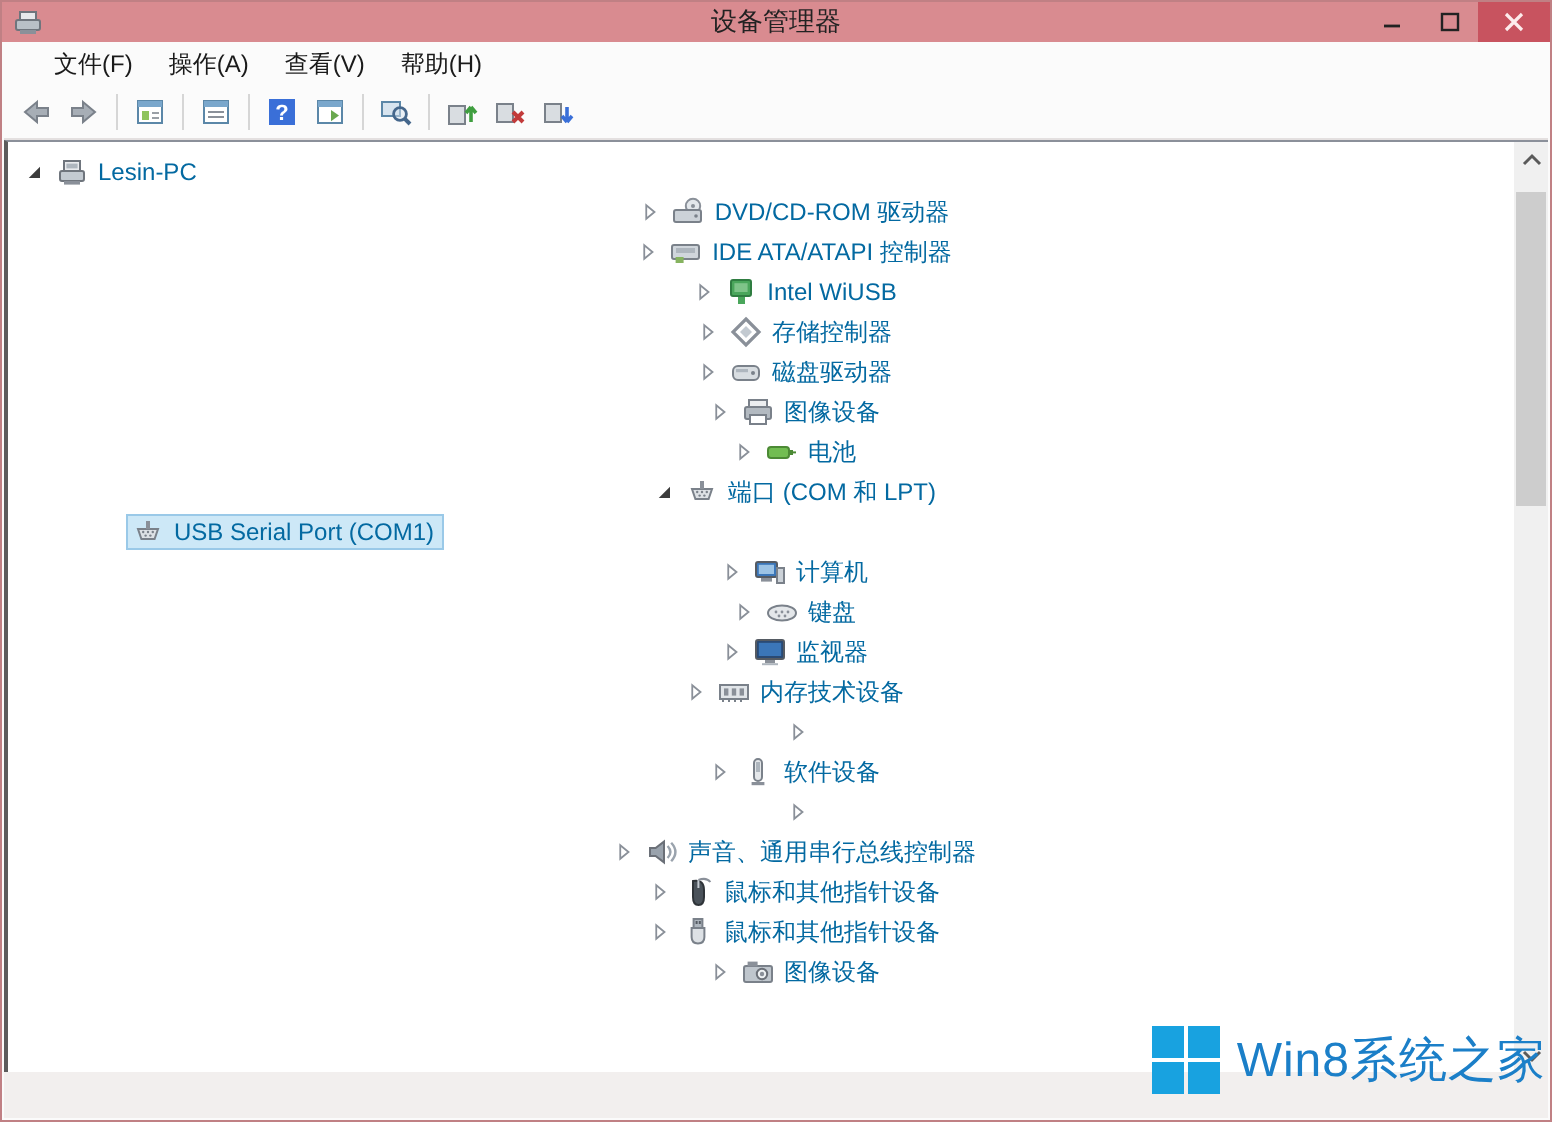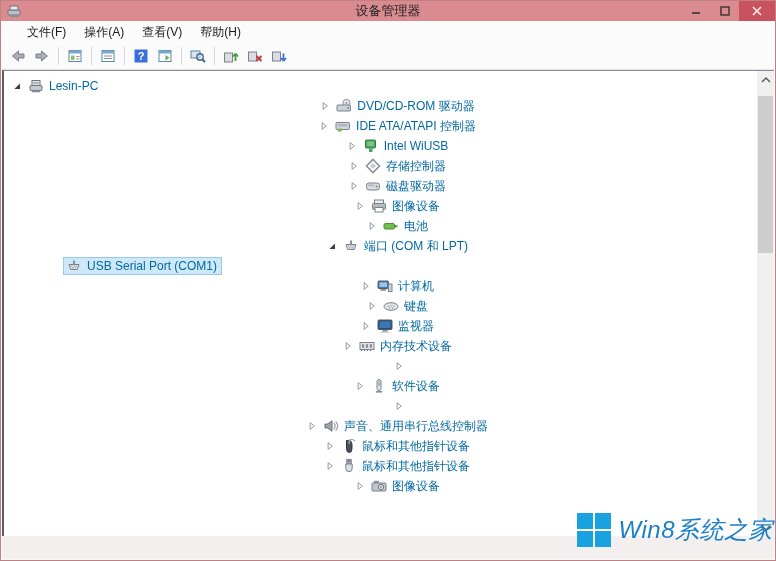--- a/index.html
+++ b/index.html
@@ -43,21 +43,21 @@
   .scrollbar{position:absolute;top:0;right:0;bottom:0;width:17px;background:#f0f0f0;}
   .sb-btn{position:absolute;left:0;right:0;height:17px;display:flex;align-items:center;justify-content:center;}
   .sb-btn.up{top:0;} .sb-btn.down{bottom:0;}
   .sb-thumb{position:absolute;left:1px;right:1px;top:25px;height:157px;background:#cdcdcd;}
   
   .bottomstrip{position:absolute;left:1px;right:1px;bottom:1px;height:23px;background:#f2efee;}
   
   .watermark{position:absolute;right:2px;bottom:13px;display:flex;align-items:center;z-index:5;}
   .wm-logo{width:34px;height:34px;display:grid;grid-template-columns:16px 16px;grid-template-rows:16px 16px;gap:2px;margin-right:8px;}
   .wm-logo div{background:#18a2e0;}
-  .wm-text{font-size:24px;color:#1b7fc8;letter-spacing:0.5px;font-style:italic;}
+  .wm-text{font-size:24px;color:#1b7fc8;letter-spacing:0.5px;}
 </style>
 </head>
 <body>
 
 <div class="window">
 
   <div class="titlebar">
     <span class="app-icon">
       <svg width="16" height="16" viewBox="0 0 16 16">
           <rect x="2" y="7" width="12" height="5" rx="1" fill="#b9c0c7" stroke="#6f757d"></rect>

